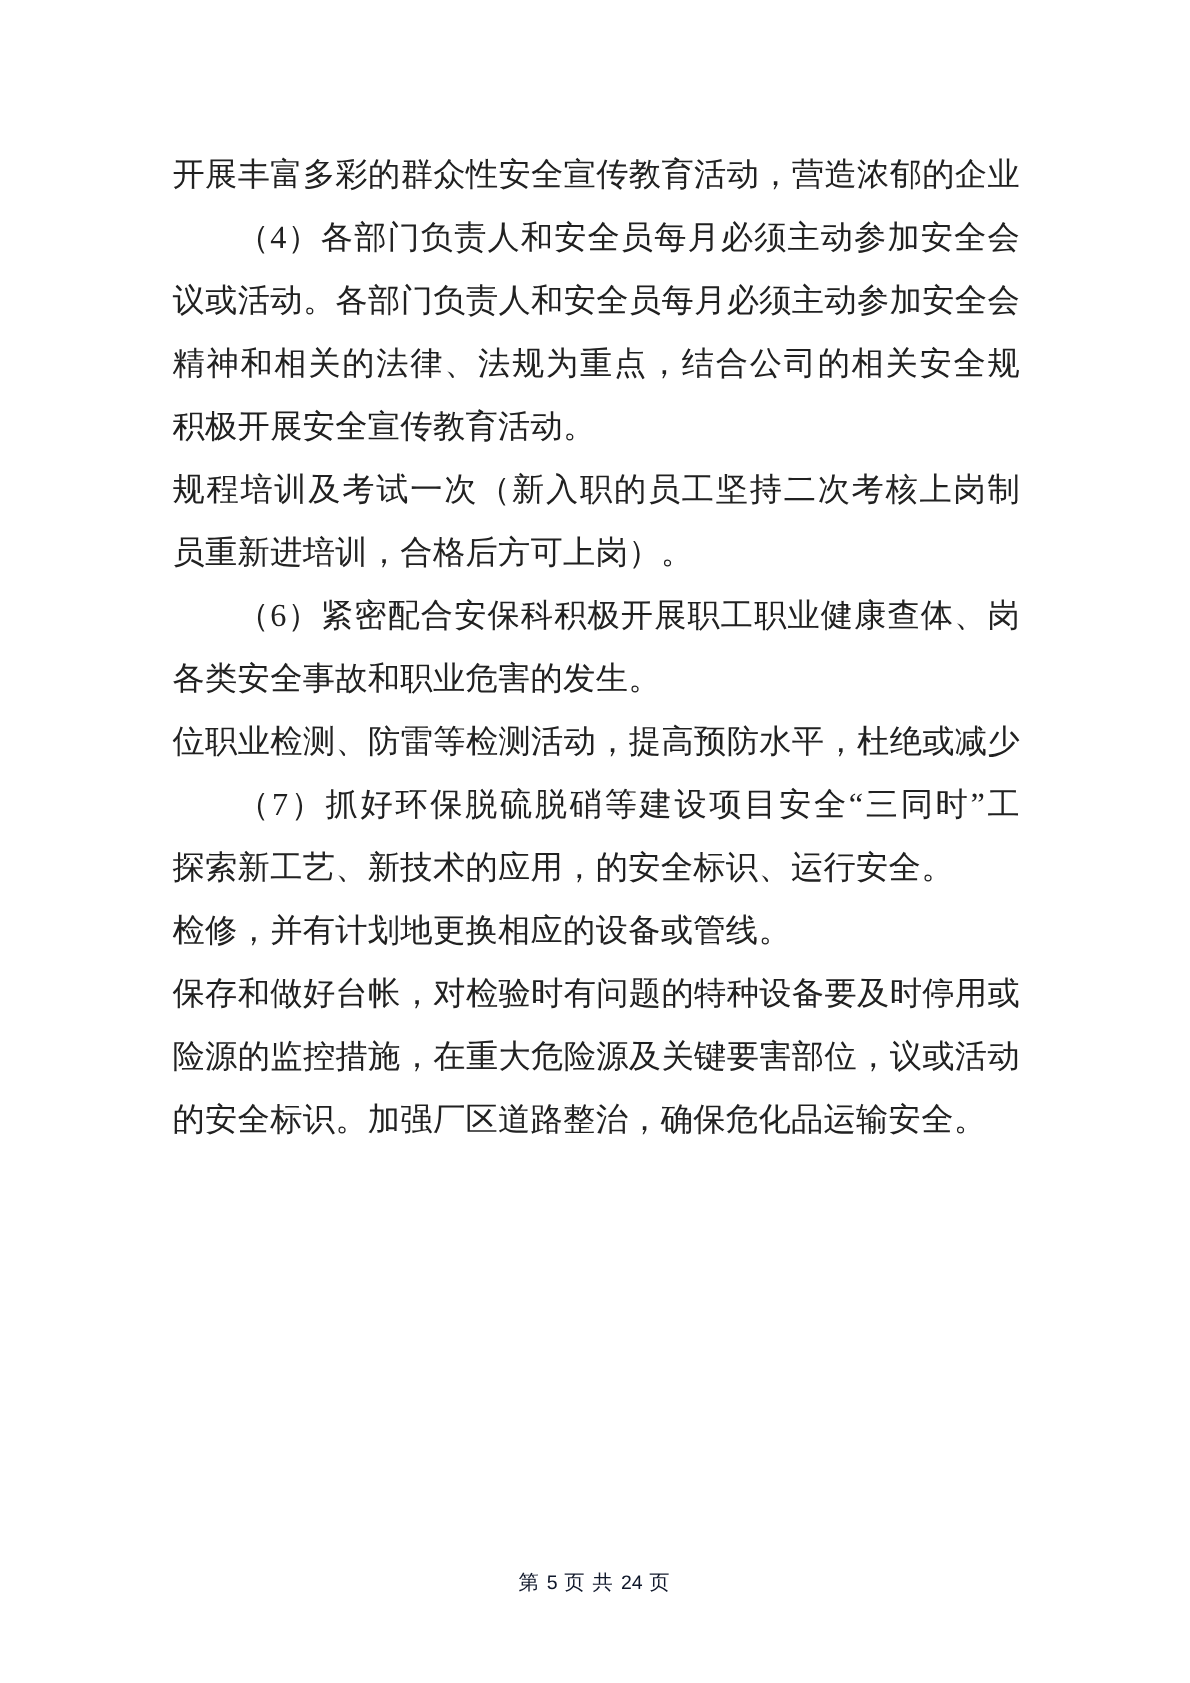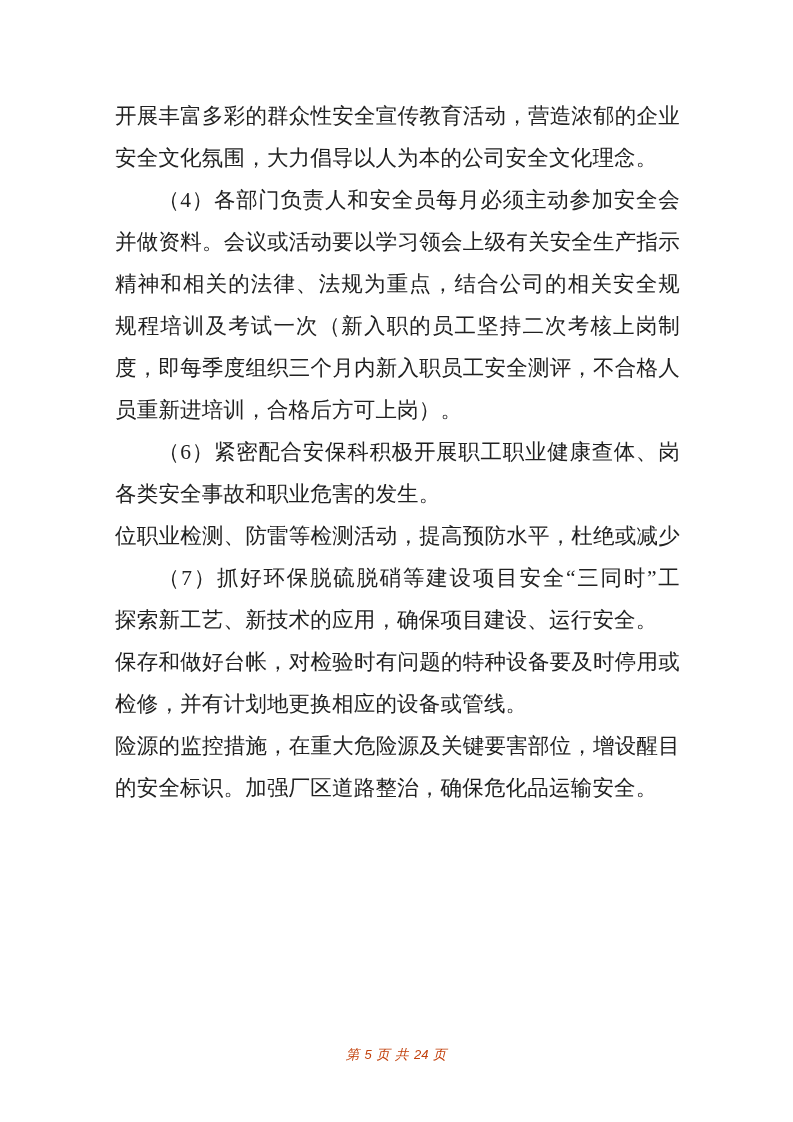--- a/index.html
+++ b/index.html
@@ -38,51 +38,49 @@
       padding-left: 43px;
     }
     .footer {
       position: absolute;
       top: 1045px;
       left: 0;
       width: 793px;
       text-align: center;
       font-size: 13.5px;
       line-height: 20px;
-      color: #c2410c;
+      color: #0f172a;
       letter-spacing: 1px;
-      font-style: italic;
     }
     .footer .num {
       font-family: "Liberation Sans", "DejaVu Sans", sans-serif;
       font-size: 13px;
       letter-spacing: 0;
     }
   </style>
 </head>
 <body>
 
 <div class="page">
   <div class="body-text">
     <div class="line fill">开展丰富多彩的群众性安全宣传教育活动，营造浓郁的企业</div>
-    <div class="line end">安全文化氛围，大力倡导以人为本的公司安全文化理念。</div>
     <div class="line fill indent">（4）各部门负责人和安全员每月必须主动参加安全会</div>
-    <div class="line fill">并做资料。会议或活动要以学习领会上级有关安全生产指示</div>
+    <div class="line fill">议或活动。各部门负责人和安全员每月必须主动参加安全会</div>
     <div class="line fill">精神和相关的法律、法规为重点，结合公司的相关安全规定，</div>
+    <div class="line end">积极开展安全宣传教育活动。</div>
     <div class="line fill">规程培训及考试一次（新入职的员工坚持二次考核上岗制</div>
-    <div class="line fill">度，即每季度组织三个月内新入职员工安全测评，不合格人</div>
     <div class="line end">员重新进培训，合格后方可上岗）。</div>
     <div class="line fill indent">（6）紧密配合安保科积极开展职工职业健康查体、岗</div>
     <div class="line end">各类安全事故和职业危害的发生。</div>
     <div class="line fill">位职业检测、防雷等检测活动，提高预防水平，杜绝或减少</div>
     <div class="line fill indent">（7）抓好环保脱硫脱硝等建设项目安全“三同时”工作，</div>
-    <div class="line end">探索新工艺、新技术的应用，确保项目建设、运行安全。</div>
+    <div class="line end">探索新工艺、新技术的应用，的安全标识、运行安全。</div>
+    <div class="line end">检修，并有计划地更换相应的设备或管线。</div>
     <div class="line fill">保存和做好台帐，对检验时有问题的特种设备要及时停用或</div>
-    <div class="line end">检修，并有计划地更换相应的设备或管线。</div>
-    <div class="line fill">险源的监控措施，在重大危险源及关键要害部位，增设醒目</div>
+    <div class="line fill">险源的监控措施，在重大危险源及关键要害部位，议或活动</div>
     <div class="line end">的安全标识。加强厂区道路整治，确保危化品运输安全。</div>
   </div>
 
   <div class="footer">
     <span>第</span>
     <span class="num">5</span>
     <span>页 共</span>
     <span class="num">24</span>
     <span>页</span>
   </div>

